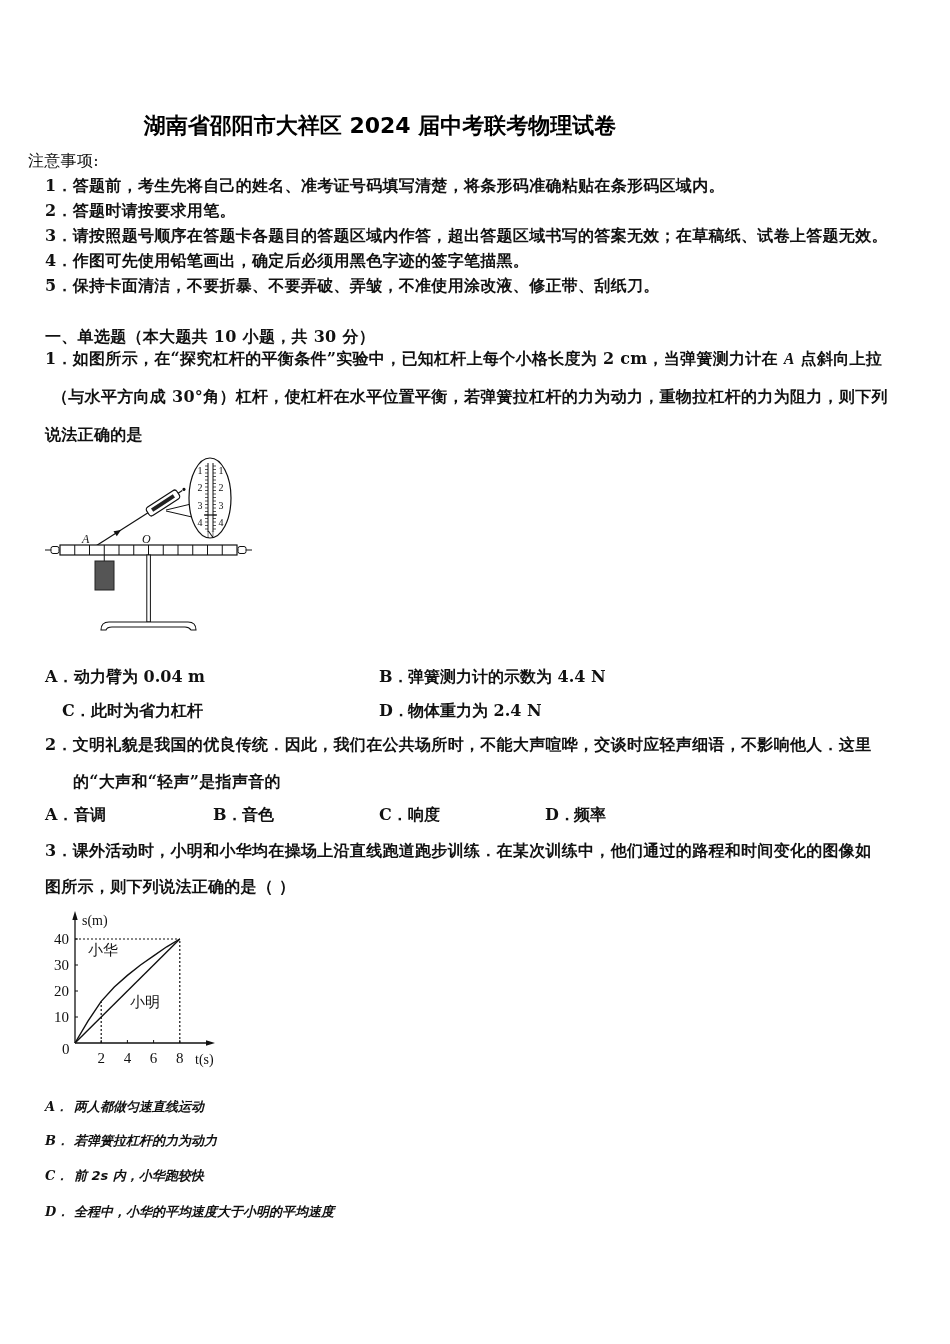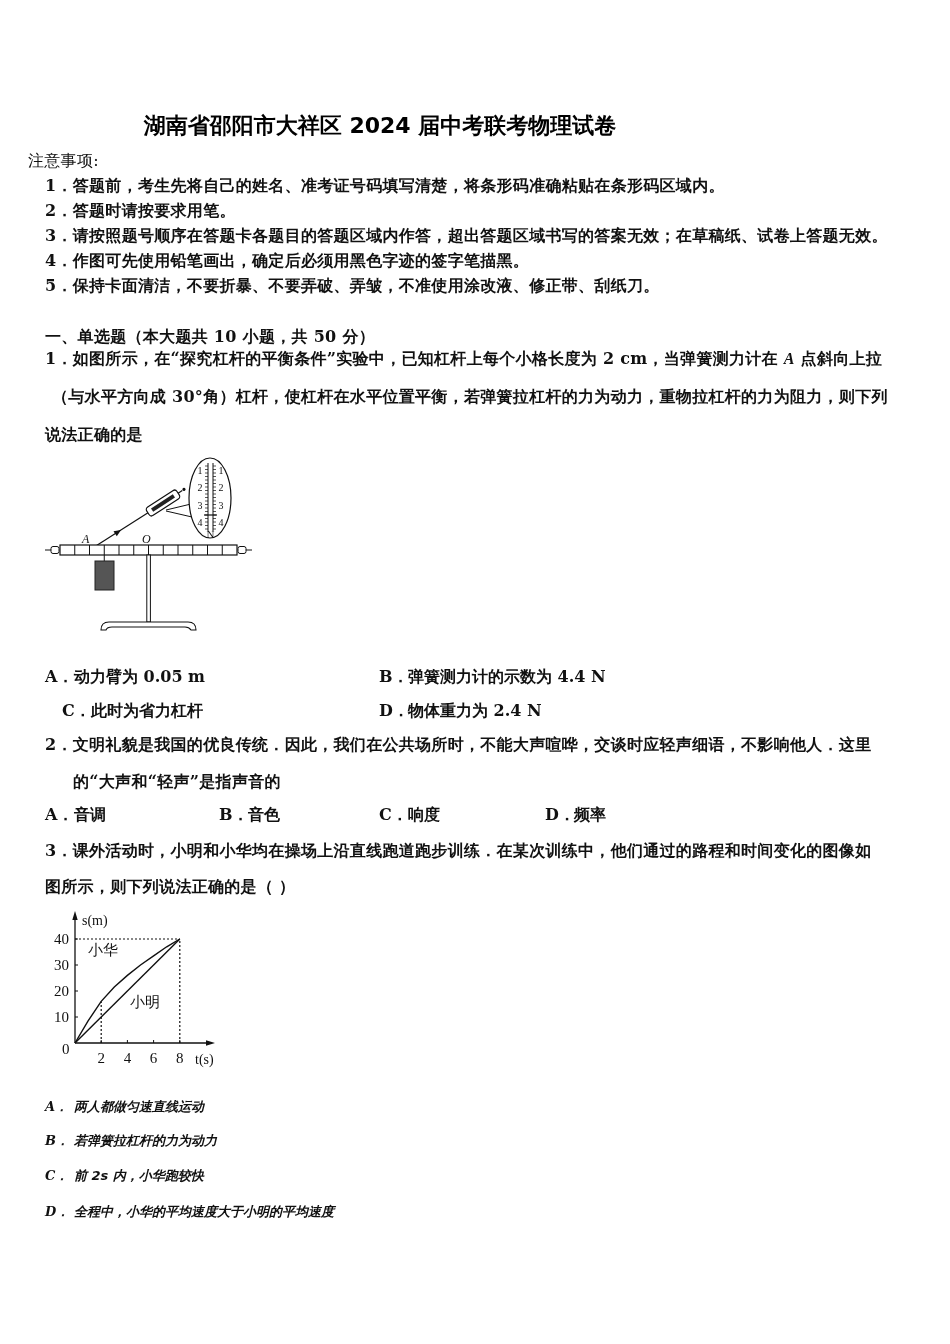--- a/index.html
+++ b/index.html
@@ -31,21 +31,21 @@
 
 <div>
   <div class="line" style="left:28px;top:151px;font-weight:normal;">注意事项:</div>
   <div class="line" style="left:45px;top:176px;">1．答题前，考生先将自己的姓名、准考证号码填写清楚，将条形码准确粘贴在条形码区域内。</div>
   <div class="line" style="left:45px;top:201px;">2．答题时请按要求用笔。</div>
   <div class="line" style="left:45px;top:226px;">3．请按照题号顺序在答题卡各题目的答题区域内作答，超出答题区域书写的答案无效；在草稿纸、试卷上答题无效。</div>
   <div class="line" style="left:45px;top:251px;">4．作图可先使用铅笔画出，确定后必须用黑色字迹的签字笔描黑。</div>
   <div class="line" style="left:45px;top:276px;">5．保持卡面清洁，不要折暴、不要弄破、弄皱，不准使用涂改液、修正带、刮纸刀。</div>
 </div>
 
-<div class="line" style="left:45px;top:327px;">一、单选题（本大题共 10 小题，共 50 分）</div>
+<div class="line" style="left:45px;top:327px;">一、单选题（本大题共 10 小题，共 30 分）</div>
 
 <div>
   <div class="line" style="left:45px;top:349px;">
     <span>1．如图所示，在“探究杠杆的平衡条件”实验中，已知杠杆上每个小格长度为 2 cm，当弹簧测力计在 </span><span class="ital">A</span><span> 点斜向上拉</span>
   </div>
   <div class="line" style="left:45px;top:387px;margin-left:7px;">（与水平方向成 30°角）杠杆，使杠杆在水平位置平衡，若弹簧拉杠杆的力为动力，重物拉杠杆的力为阻力，则下列</div>
   <div class="line" style="left:45px;top:425px;">说法正确的是</div>
 
   <svg style="left:40px;top:455px;" width="220" height="185" viewBox="40 455 220 185">
 
@@ -89,31 +89,31 @@
     <rect x="146.8" y="555" width="3.6" height="67" fill="#fff" stroke="#111" stroke-width="1"></rect>
     <path d="M101,630 Q101,622 109,622 L188,622 Q196,622 196,630 L191,630 Q189,627 185,627 L112,627 Q107,627 106,630 Z" fill="#fff" stroke="#111" stroke-width="1.1"></path>
 
     <line x1="104.25" y1="555" x2="104.25" y2="561" stroke="#111" stroke-width="1"></line>
     <rect x="95" y="561" width="19" height="29" fill="#555" stroke="#222" stroke-width="1"></rect>
 
     <text x="82" y="543" font-size="12" font-style="italic">A</text>
     <text x="142" y="543" font-size="12" font-style="italic">O</text>
   </svg>
 
-  <div class="opt" style="left:45px;top:667px;"><span class="key">A．</span><span>动力臂为 0.05 m</span></div>
+  <div class="opt" style="left:45px;top:667px;"><span class="key">A．</span><span>动力臂为 0.04 m</span></div>
   <div class="opt" style="left:379px;top:667px;"><span class="key">B．</span><span>弹簧测力计的示数为 4.4 N</span></div>
   <div class="opt" style="left:45px;top:701px;margin-left:17px;"><span class="key">C．</span><span>此时为省力杠杆</span></div>
   <div class="opt" style="left:379px;top:701px;"><span class="key">D．</span><span>物体重力为 2.4 N</span></div>
 </div>
 
 <div>
   <div class="line" style="left:45px;top:735px;">2．文明礼貌是我国的优良传统．因此，我们在公共场所时，不能大声喧哗，交谈时应轻声细语，不影响他人．这里</div>
   <div class="line" style="left:45px;top:772px;margin-left:28px;">的“大声和“轻声”是指声音的</div>
   <div class="opt" style="left:45px;top:805px;"><span class="key">A．</span><span>音调</span></div>
-  <div class="opt" style="left:219px;top:805px;"><span class="key">B．</span><span>音色</span></div>
+  <div class="opt" style="left:213px;top:805px;"><span class="key">B．</span><span>音色</span></div>
   <div class="opt" style="left:379px;top:805px;"><span class="key">C．</span><span>响度</span></div>
   <div class="opt" style="left:545px;top:805px;"><span class="key">D．</span><span>频率</span></div>
 </div>
 
 <div>
   <div class="line" style="left:45px;top:841px;">3．课外活动时，小明和小华均在操场上沿直线跑道跑步训练．在某次训练中，他们通过的路程和时间变化的图像如</div>
   <div class="line" style="left:45px;top:877px;">图所示，则下列说法正确的是（ ）</div>
 
   <svg id="st-chart" style="left:40px;top:905px;" width="190" height="170" viewBox="40 905 190 170">
     <g id="chart-guides">

